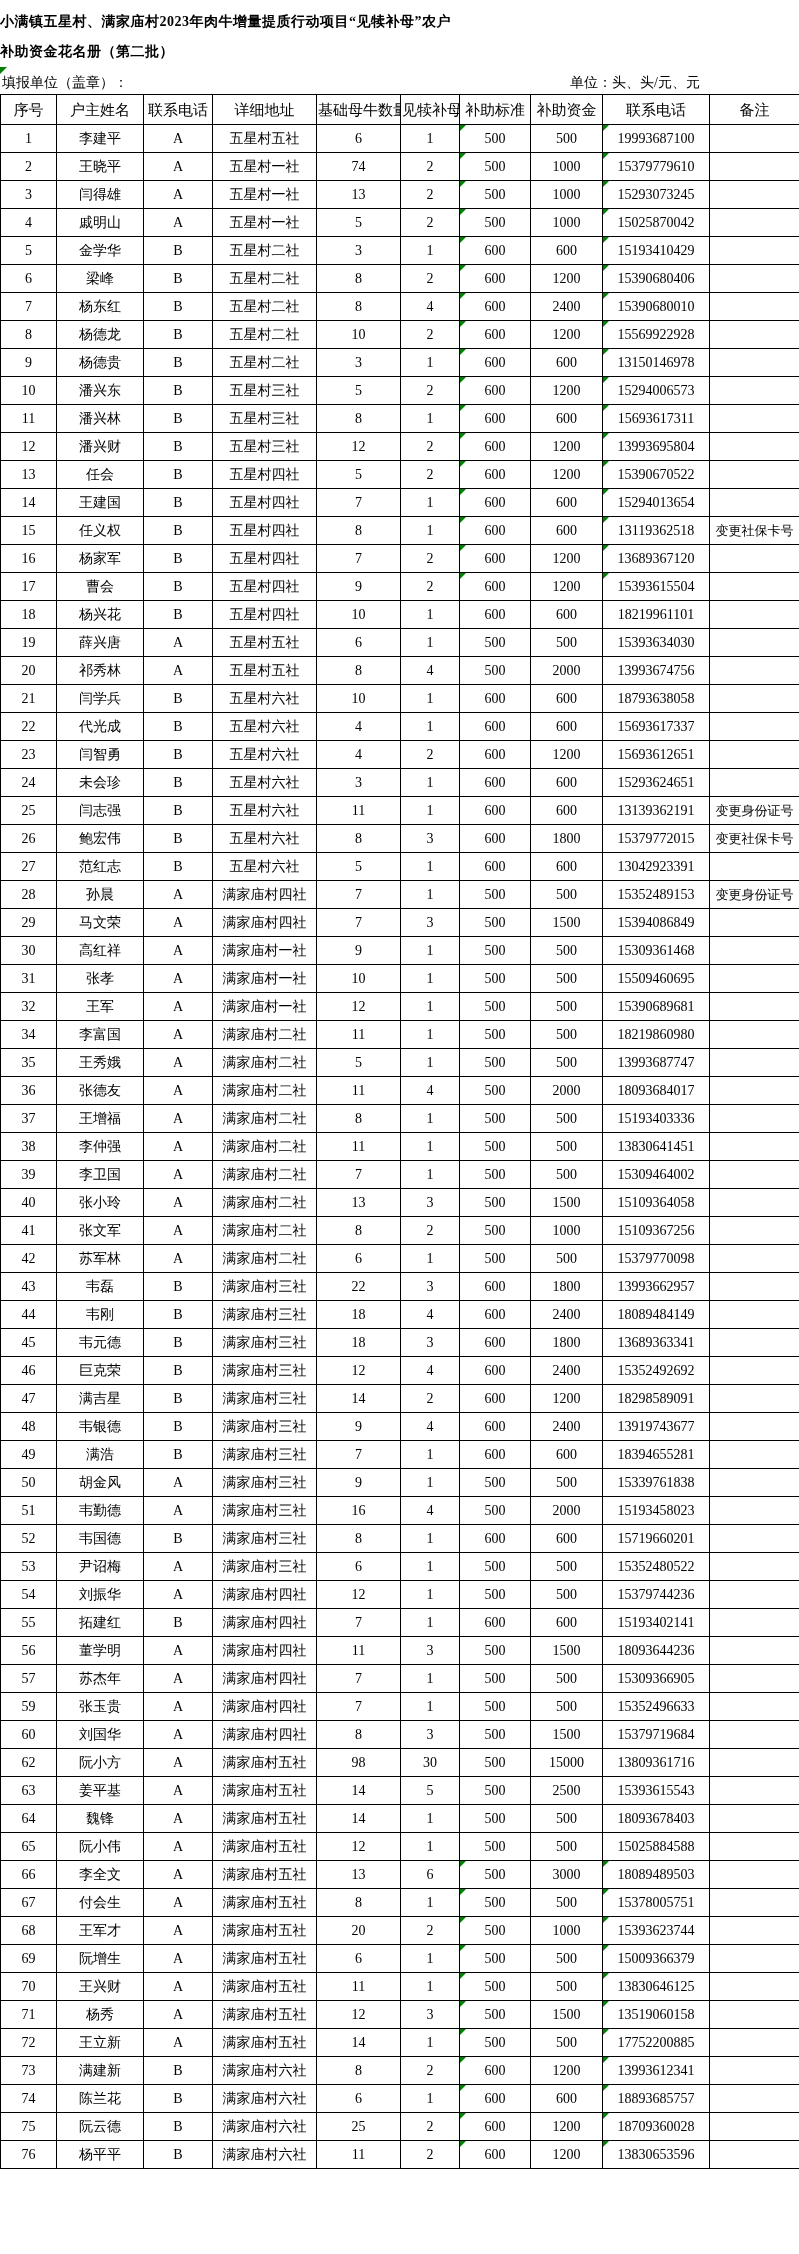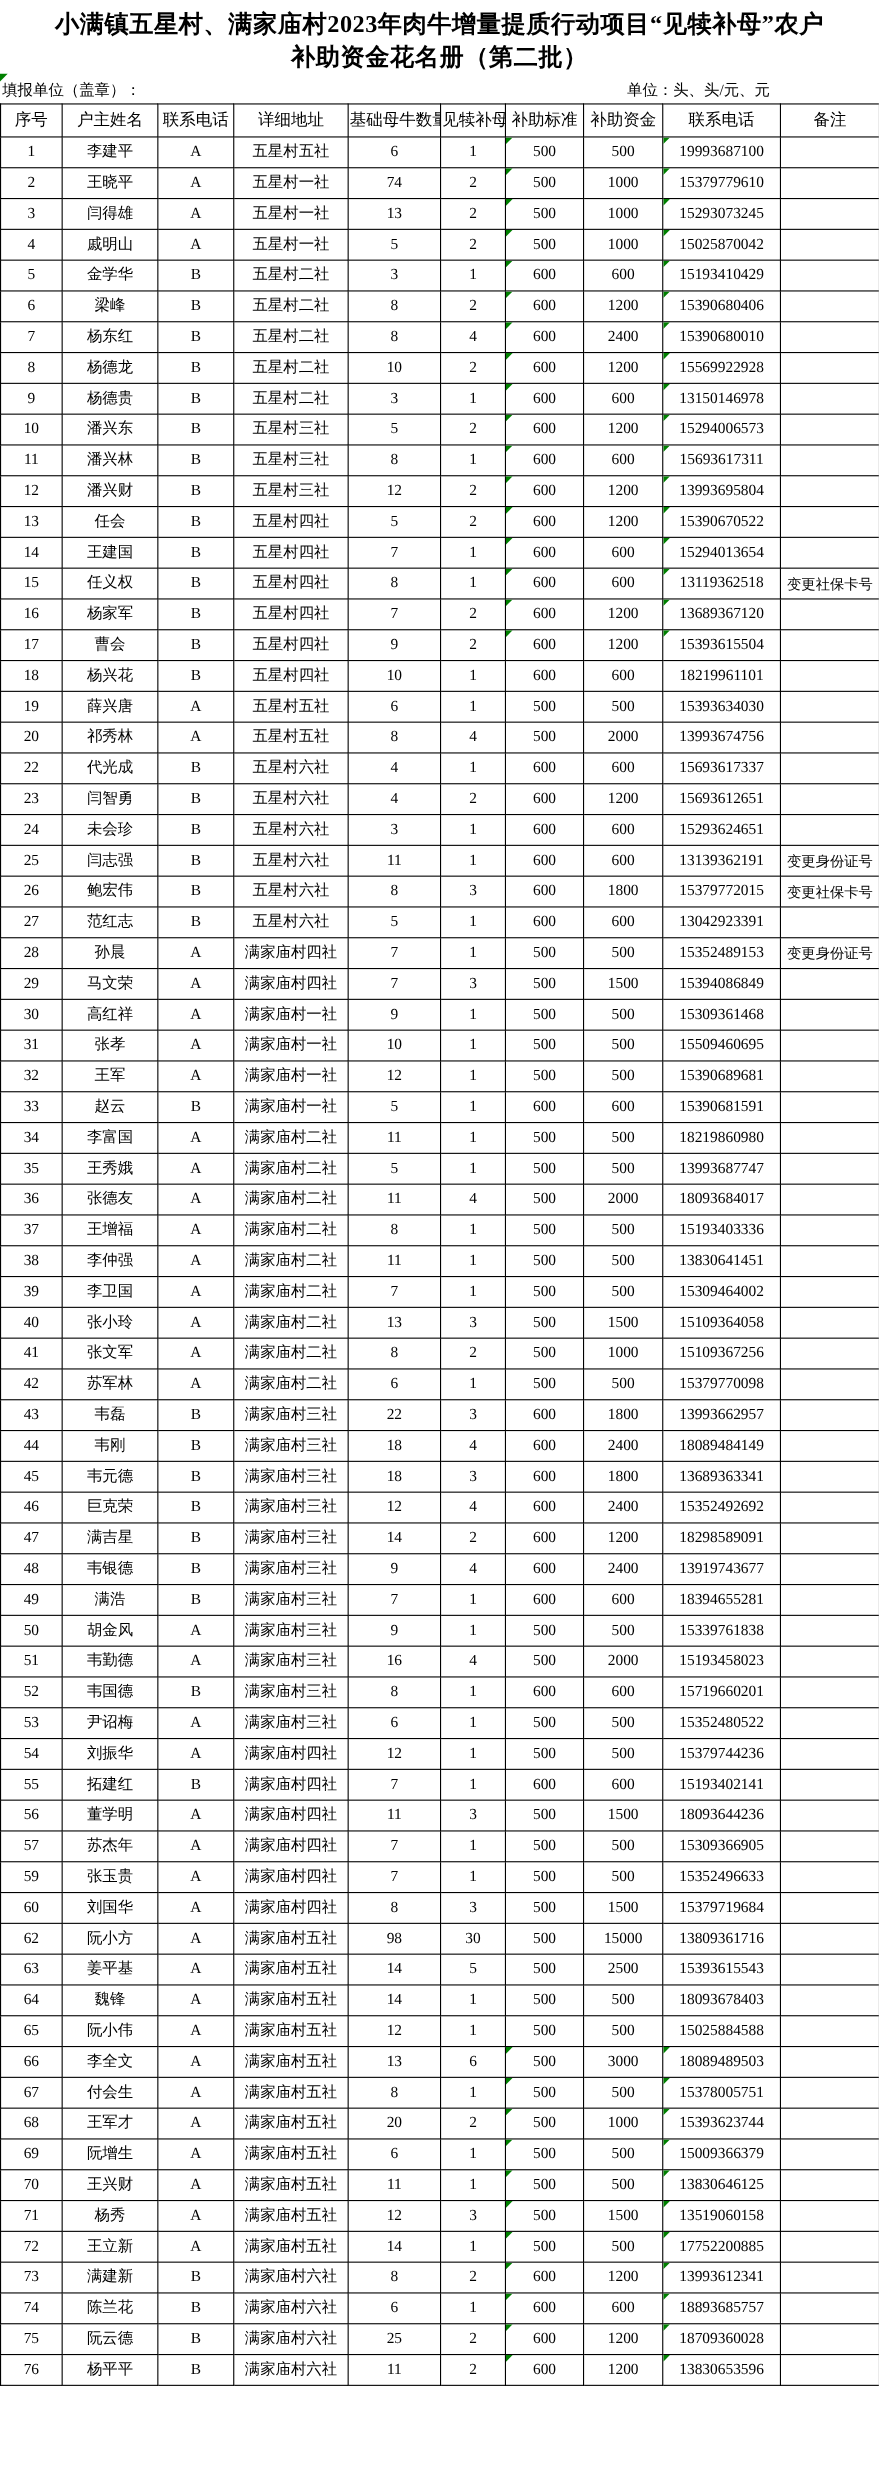--- a/index.html
+++ b/index.html
@@ -1,20 +1,20 @@
 <!DOCTYPE html>
 <html><head>
 <meta charset="utf-8">
 <style>
   * { margin:0; padding:0; box-sizing:border-box; }
   html,body { background:#ffffff; }
   body { font-family:"Liberation Serif","DejaVu Serif",serif; color:#000; }
   .page { width:799px; height:2254px; background:#fff; position:relative; overflow:hidden; }
 
-  .doc-title { text-align:center; font-weight:bold; font-size:22px; line-height:30px; padding-top:7px; letter-spacing:0.5px; }
+  .doc-title { font-weight:bold; font-size:14px; line-height:30px; padding-top:7px; letter-spacing:0.5px; }
 
   .meta-row { position:relative; height:22px; margin-top:4px; font-size:14px; line-height:20px;text-align:center; }
   .meta-left { position:absolute; left:2px; top:2px; }
   .meta-right { position:absolute; left:570px; top:2px; }
   .meta-marker { position:absolute; left:0; top:-4px; width:0; height:0;
     border-top:7px solid #008000; border-right:7px solid transparent; }
 
   table.roster { border-collapse:collapse; table-layout:fixed; width:799px; margin-top:1px; }
   table.roster col.c0{width:56px} table.roster col.c1{width:87px}
   table.roster col.c2{width:69px} table.roster col.c3{width:104px}
@@ -316,20 +316,32 @@
           <td>A</td>
           <td>五星村五社</td>
           <td class="num">8</td>
           <td class="num">4</td>
           <td class="num">500</td>
           <td class="num">2000</td>
           <td class="phone">13993674756</td>
           <td class="remark"></td>
         </tr>
         <tr>
+          <td class="num">21</td>
+          <td>闫学兵</td>
+          <td>B</td>
+          <td>五星村六社</td>
+          <td class="num">10</td>
+          <td class="num">1</td>
+          <td class="num">600</td>
+          <td class="num">600</td>
+          <td class="phone">18793638058</td>
+          <td class="remark"></td>
+        </tr>
+        <tr>
           <td class="num">22</td>
           <td>代光成</td>
           <td>B</td>
           <td>五星村六社</td>
           <td class="num">4</td>
           <td class="num">1</td>
           <td class="num">600</td>
           <td class="num">600</td>
           <td class="phone">15693617337</td>
           <td class="remark"></td>
@@ -448,32 +460,20 @@
           <td>A</td>
           <td>满家庙村一社</td>
           <td class="num">12</td>
           <td class="num">1</td>
           <td class="num">500</td>
           <td class="num">500</td>
           <td class="phone">15390689681</td>
           <td class="remark"></td>
         </tr>
         <tr>
-          <td class="num">33</td>
-          <td>赵云</td>
-          <td>B</td>
-          <td>满家庙村一社</td>
-          <td class="num">5</td>
-          <td class="num">1</td>
-          <td class="num">600</td>
-          <td class="num">600</td>
-          <td class="phone">15390681591</td>
-          <td class="remark"></td>
-        </tr>
-        <tr>
           <td class="num">34</td>
           <td>李富国</td>
           <td>A</td>
           <td>满家庙村二社</td>
           <td class="num">11</td>
           <td class="num">1</td>
           <td class="num">500</td>
           <td class="num">500</td>
           <td class="phone">18219860980</td>
           <td class="remark"></td>

